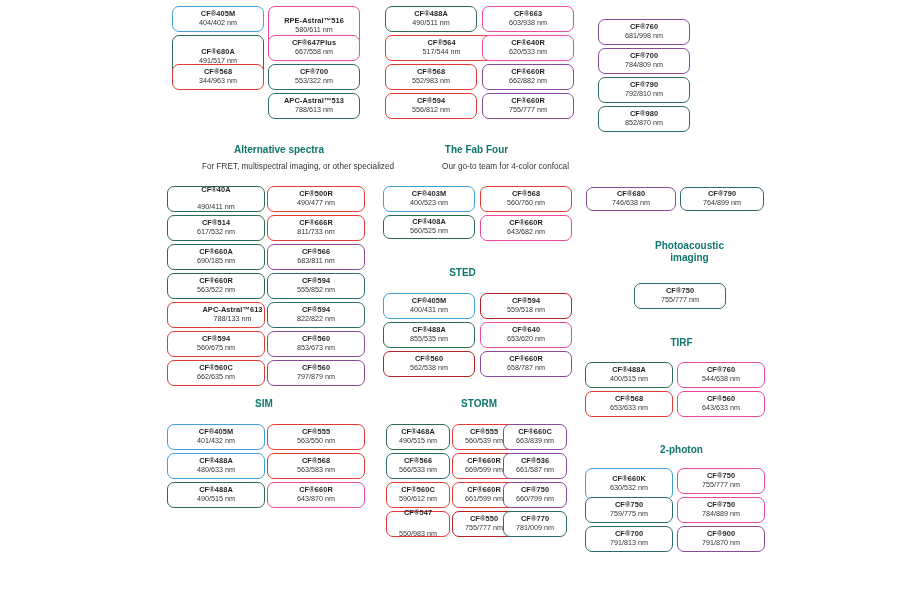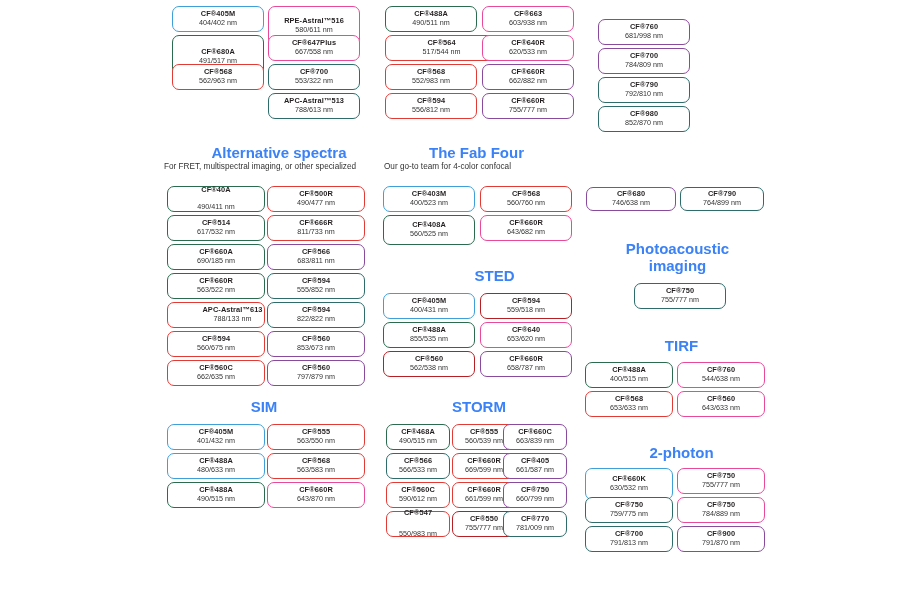--- a/index.html
+++ b/index.html
@@ -38,51 +38,51 @@
     font-size:7.2px;
     font-weight:normal;
     white-space:nowrap;
     color:#333;
     margin-top:1.5px;
   }
 
   
   .sec-title{
     position:absolute;
-    font-size:15px;
+    font-size:10px;
     font-weight:bold;
-    color:#3b82f6;
+    color:#0f766e;
     white-space:nowrap;
     text-align:center;
   }
   .sec-title.two-line{line-height:1.15;}
   .sec-sub{
     position:absolute;
     font-size:8.2px;
     font-weight:normal;
     color:#333;
     white-space:nowrap;
-    text-align:left;
+    text-align:right;
   }
 </style>
 </head>
 <body>
 
 <div class="canvas">
     <div class="card" style="left: 158px; top: 6px; width: 92px; height: 26px; border-color: rgb(63, 159, 216);">
       <div class="nm">CF®405M</div>
       <div class="wl">404/402 nm</div>
     </div>
     <div class="card" style="left: 158px; top: 35px; width: 92px; height: 43px; border-color: rgb(44, 107, 79);">
       <div class="nm">CF®680A</div>
       <div class="wl">491/517 nm</div>
     </div>
     <div class="card" style="left: 158px; top: 64px; width: 92px; height: 26px; border-color: rgb(226, 59, 54);">
       <div class="nm">CF®568</div>
-      <div class="wl">562/963 nm</div>
+      <div class="wl">344/963 nm</div>
     </div>
     <div class="card" style="left: 254px; top: 6px; width: 92px; height: 40px; border-color: rgb(232, 73, 154);">
       <div class="nm">RPE-Astral™516</div>
       <div class="wl">580/611 nm</div>
     </div>
     <div class="card" style="left: 254px; top: 35px; width: 92px; height: 26px; border-color: rgb(232, 73, 154);">
       <div class="nm">CF®647Plus</div>
       <div class="wl">667/558 nm</div>
     </div>
     <div class="card" style="left: 254px; top: 64px; width: 92px; height: 26px; border-color: rgb(46, 107, 107);">
@@ -202,33 +202,33 @@
       <div class="wl">797/879 nm</div>
     </div>
     <div class="sec-title" style="left: 370px; top: 144px; width: 185px;">
       <div>The Fab Four</div>
     </div>
     <div class="sec-sub" style="left: 370px; top: 162px; width: 185px;">Our go-to team for 4-color confocal</div>
     <div class="card" style="left: 369px; top: 186px; width: 92px; height: 26px; border-color: rgb(63, 159, 216);">
       <div class="nm">CF®403M</div>
       <div class="wl">400/523 nm</div>
     </div>
-    <div class="card" style="left: 369px; top: 215px; width: 92px; height: 30px; border-color: rgb(44, 107, 79);">
+    <div class="card" style="left: 369px; top: 215px; width: 92px; height: 24px; border-color: rgb(44, 107, 79);">
       <div class="nm">CF®408A</div>
       <div class="wl">560/525 nm</div>
     </div>
     <div class="card" style="left: 466px; top: 186px; width: 92px; height: 26px; border-color: rgb(226, 59, 54);">
       <div class="nm">CF®568</div>
       <div class="wl">560/760 nm</div>
     </div>
     <div class="card" style="left: 466px; top: 215px; width: 92px; height: 26px; border-color: rgb(232, 73, 154);">
       <div class="nm">CF®660R</div>
       <div class="wl">643/682 nm</div>
     </div>
-    <div class="sec-title" style="left: 388px; top: 267px; width: 185px;">
+    <div class="sec-title" style="left: 356px; top: 267px; width: 185px;">
       <div>STED</div>
     </div>
     <div class="card" style="left: 369px; top: 293px; width: 92px; height: 26px; border-color: rgb(63, 159, 216);">
       <div class="nm">CF®405M</div>
       <div class="wl">400/431 nm</div>
     </div>
     <div class="card" style="left: 369px; top: 322px; width: 92px; height: 26px; border-color: rgb(44, 107, 79);">
       <div class="nm">CF®488A</div>
       <div class="wl">855/535 nm</div>
     </div>
@@ -241,21 +241,21 @@
       <div class="wl">559/518 nm</div>
     </div>
     <div class="card" style="left: 466px; top: 322px; width: 92px; height: 26px; border-color: rgb(232, 73, 154);">
       <div class="nm">CF®640</div>
       <div class="wl">653/620 nm</div>
     </div>
     <div class="card" style="left: 466px; top: 351px; width: 92px; height: 26px; border-color: rgb(138, 74, 156);">
       <div class="nm">CF®660R</div>
       <div class="wl">658/787 nm</div>
     </div>
-    <div class="sec-title two-line" style="left: 576px; top: 240px; width: 175px;">
+    <div class="sec-title two-line" style="left: 588px; top: 240px; width: 175px;">
       <div>Photoacoustic</div>
       <div>imaging</div>
     </div>
     <div class="card" style="left: 572px; top: 187px; width: 90px; height: 24px; border-color: rgb(138, 74, 156);">
       <div class="nm">CF®680</div>
       <div class="wl">746/638 nm</div>
     </div>
     <div class="card" style="left: 666px; top: 187px; width: 84px; height: 24px; border-color: rgb(46, 107, 107);">
       <div class="nm">CF®790</div>
       <div class="wl">764/899 nm</div>
@@ -370,21 +370,21 @@
     </div>
     <div class="card" style="left: 438px; top: 511px; width: 64px; height: 26px; border-color: rgb(181, 32, 37);">
       <div class="nm">CF®550</div>
       <div class="wl">755/777 nm</div>
     </div>
     <div class="card" style="left: 489px; top: 424px; width: 64px; height: 26px; border-color: rgb(138, 74, 156);">
       <div class="nm">CF®660C</div>
       <div class="wl">663/839 nm</div>
     </div>
     <div class="card" style="left: 489px; top: 453px; width: 64px; height: 26px; border-color: rgb(138, 74, 156);">
-      <div class="nm">CF®405</div>
+      <div class="nm">CF®536</div>
       <div class="wl">661/587 nm</div>
     </div>
     <div class="card" style="left: 489px; top: 482px; width: 64px; height: 26px; border-color: rgb(138, 74, 156);">
       <div class="nm">CF®750</div>
       <div class="wl">660/799 nm</div>
     </div>
     <div class="card" style="left: 489px; top: 511px; width: 64px; height: 26px; border-color: rgb(46, 107, 107);">
       <div class="nm">CF®770</div>
       <div class="wl">781/009 nm</div>
     </div>

